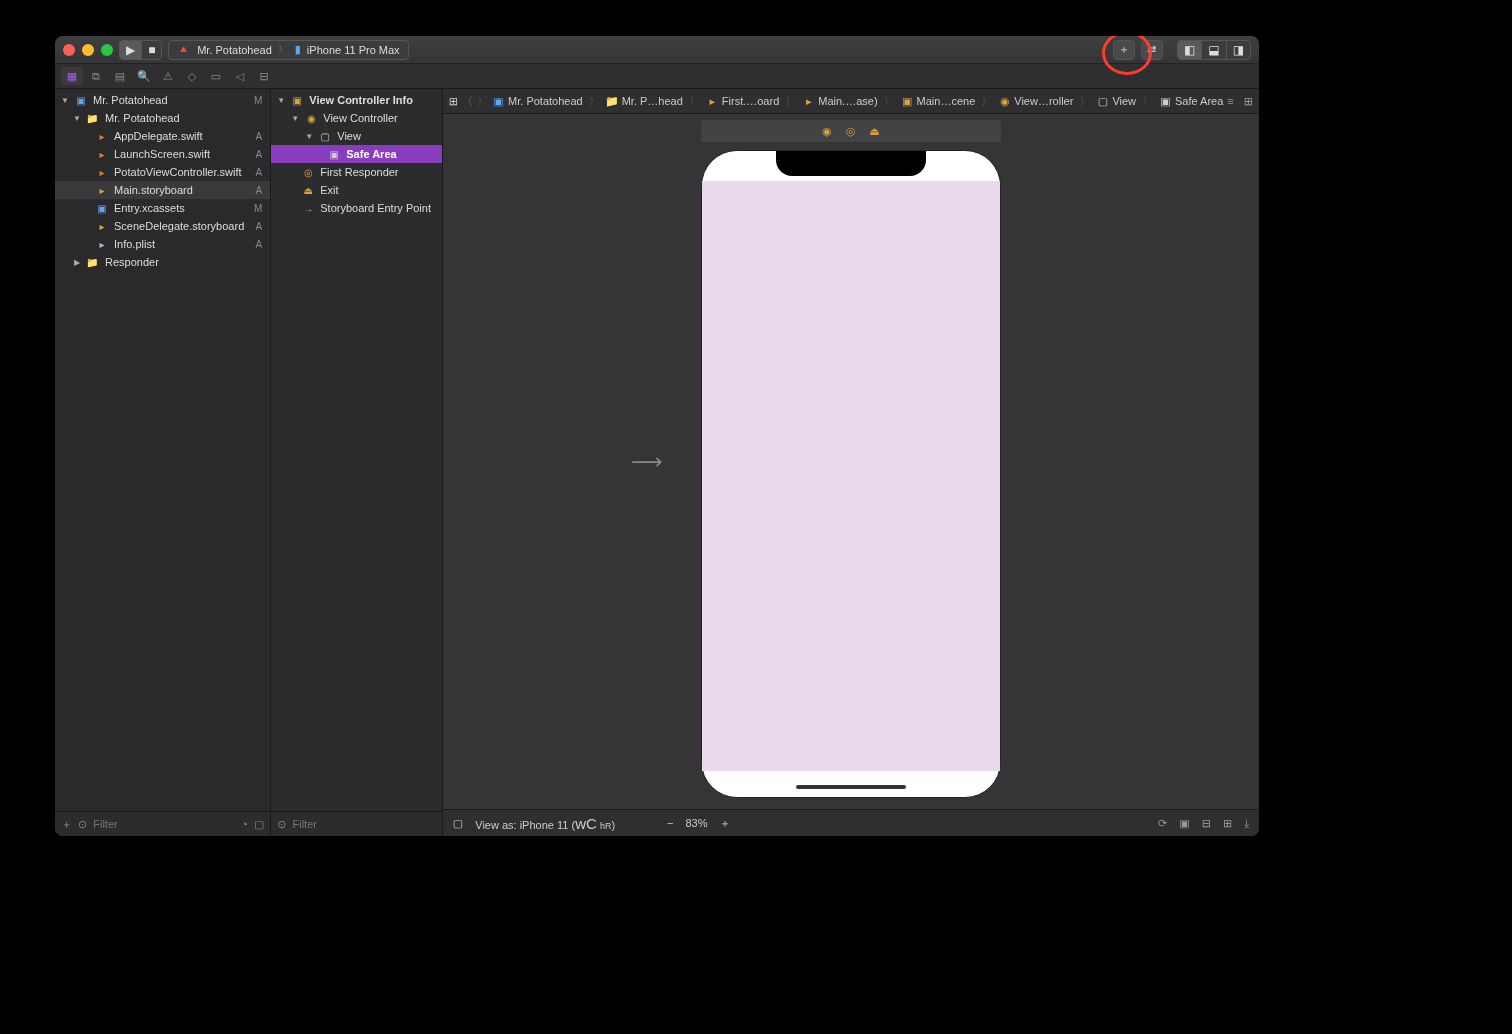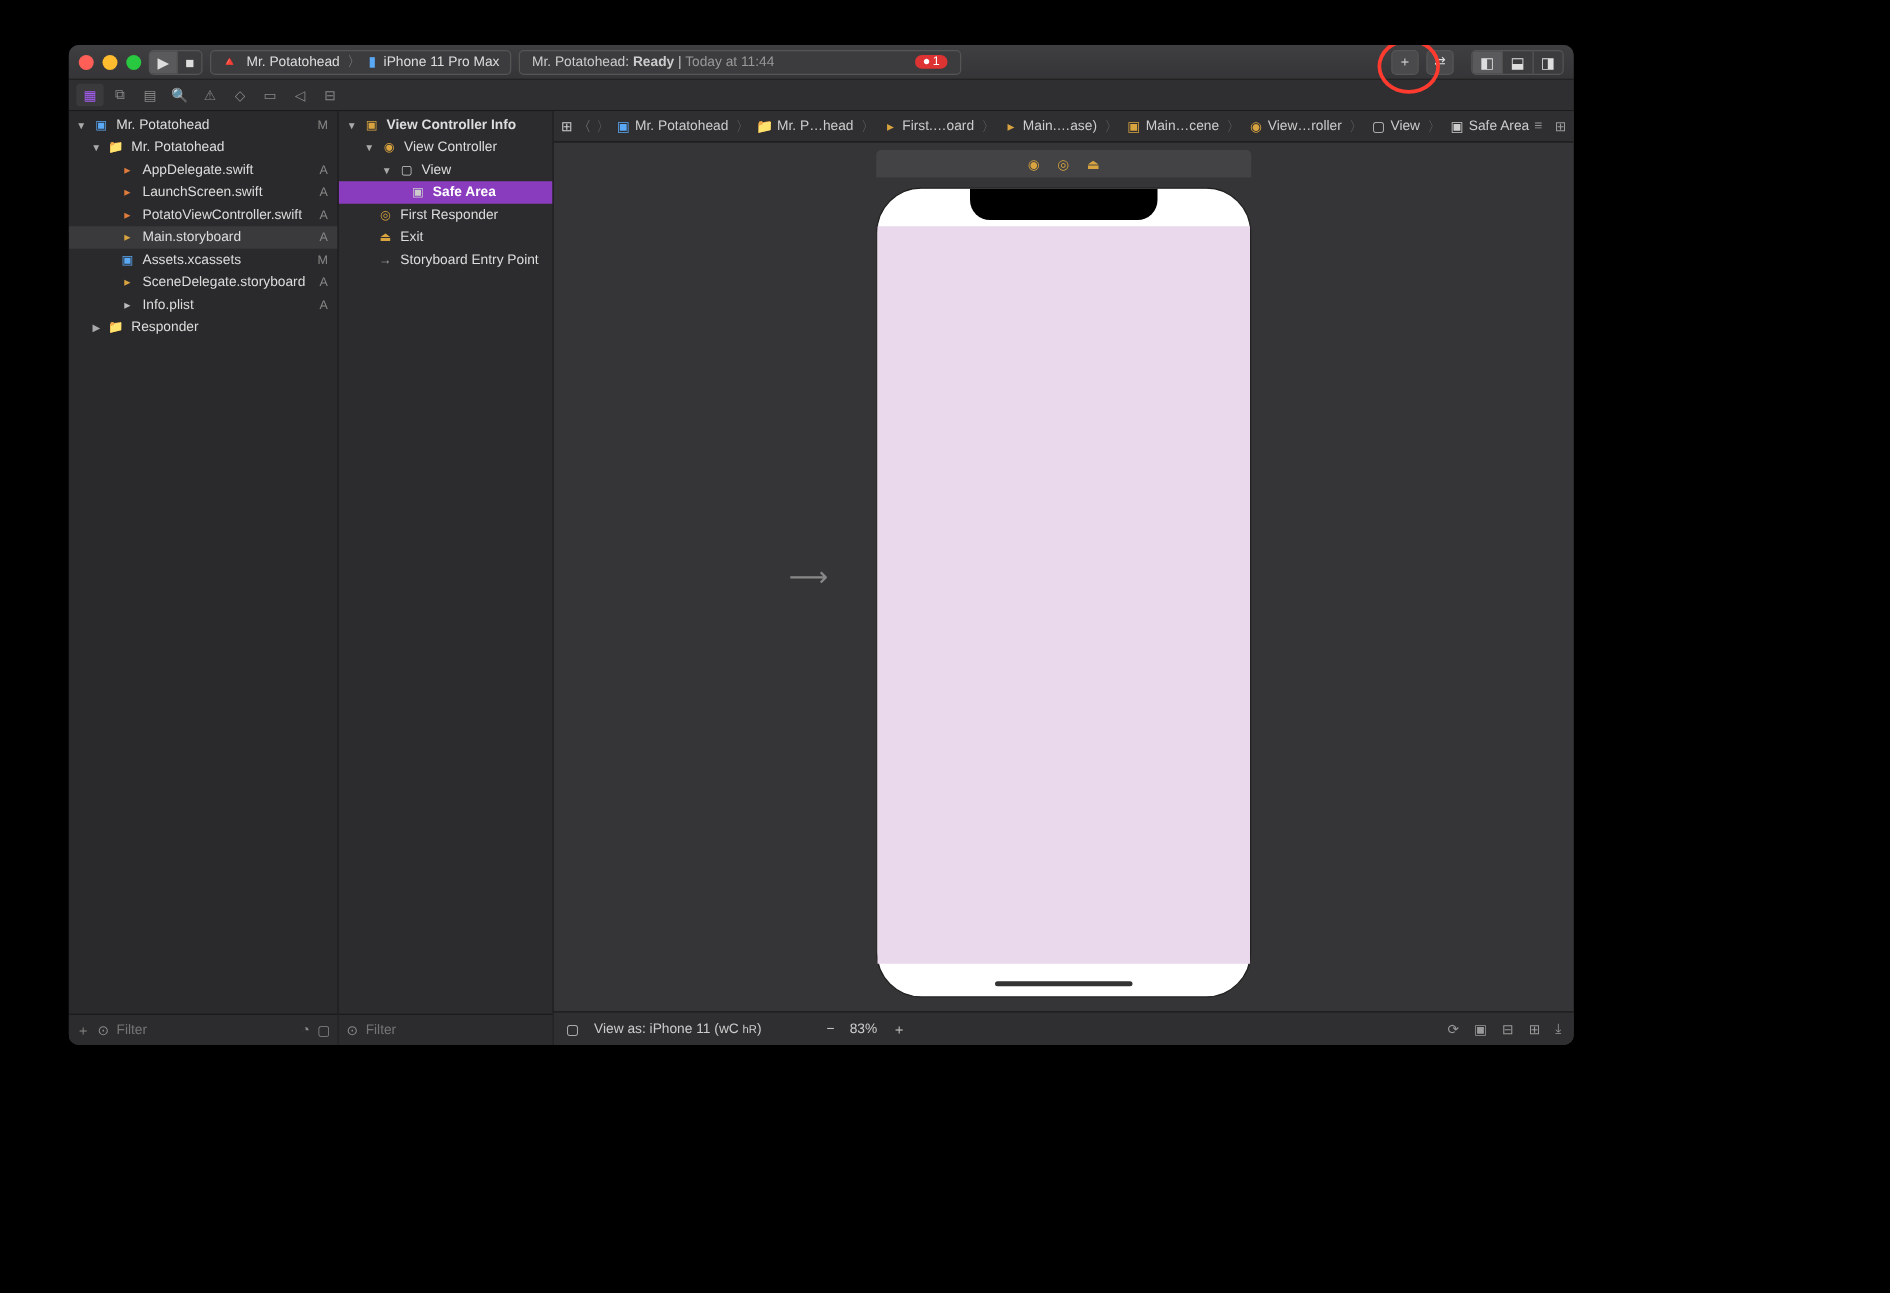--- a/index.html
+++ b/index.html
@@ -99,31 +99,20 @@
       <div class="seg a">▶</div>
       <div class="seg">■</div>
     </div>
     <div class="scheme">
       <span>🔺</span>
       <span>Mr. Potatohead</span>
       <span class="sep">〉</span>
       <span style="color:#5aa9f7">▮</span>
       <span>iPhone 11 Pro Max</span>
     </div>
-    <div class="status">
-      <span>
-        <span>Mr. Potatohead</span>:
-        <b>Ready</b> |
-        <span style="color:#999">Today at 11:44</span>
-      </span>
-      <span class="err">
-        <span>●</span>
-        <span>1</span>
-      </span>
-    </div>
     <div class="spacer"></div>
     <div class="tb-btn circled">
       <span>＋</span>
     </div>
     <div class="tb-btn">
       <span>⇄</span>
     </div>
     <div class="tb-seg" style="margin-left:8px">
       <div class="seg a">◧</div>
       <div class="seg">⬓</div>
@@ -177,21 +166,21 @@
           <span>PotatoViewController.swift</span>
           <span class="badge">A</span>
         </div>
         <div class="row sel" style="padding-left:40px">
           <span class="ico sb">▸</span>
           <span>Main.storyboard</span>
           <span class="badge">A</span>
         </div>
         <div class="row" style="padding-left:40px">
           <span class="ico asset">▣</span>
-          <span>Assets.xcassets</span>
+          <span>Entry.xcassets</span>
           <span class="badge">M</span>
         </div>
         <div class="row" style="padding-left:40px">
           <span class="ico sb">▸</span>
           <span>SceneDelegate.storyboard</span>
           <span class="badge">A</span>
         </div>
         <div class="row" style="padding-left:40px">
           <span class="ico info">▸</span>
           <span>Info.plist</span>
@@ -314,21 +303,21 @@
           <div class="device">
             <div class="notch"></div>
             <div class="safearea"></div>
             <div class="homebar"></div>
           </div>
         </div>
       </div>
       <div class="canvas-bar">
         <span>▢</span>
         <span>
-          <span>View as: iPhone 11 (</span><span style="font-size:11px">wC</span> <span style="font-size:9px">hR</span><span>)</span>
+          <span>View as: iPhone 11 (</span><span style="font-size:15px">wC</span> <span style="font-size:9px">hR</span><span>)</span>
         </span>
         <span style="margin-left:40px">−</span>
         <span>83%</span>
         <span>＋</span>
         <div class="right">
           <span>⟳</span>
           <span>▣</span>
           <span>⊟</span>
           <span>⊞</span>
           <span>⤓</span>

